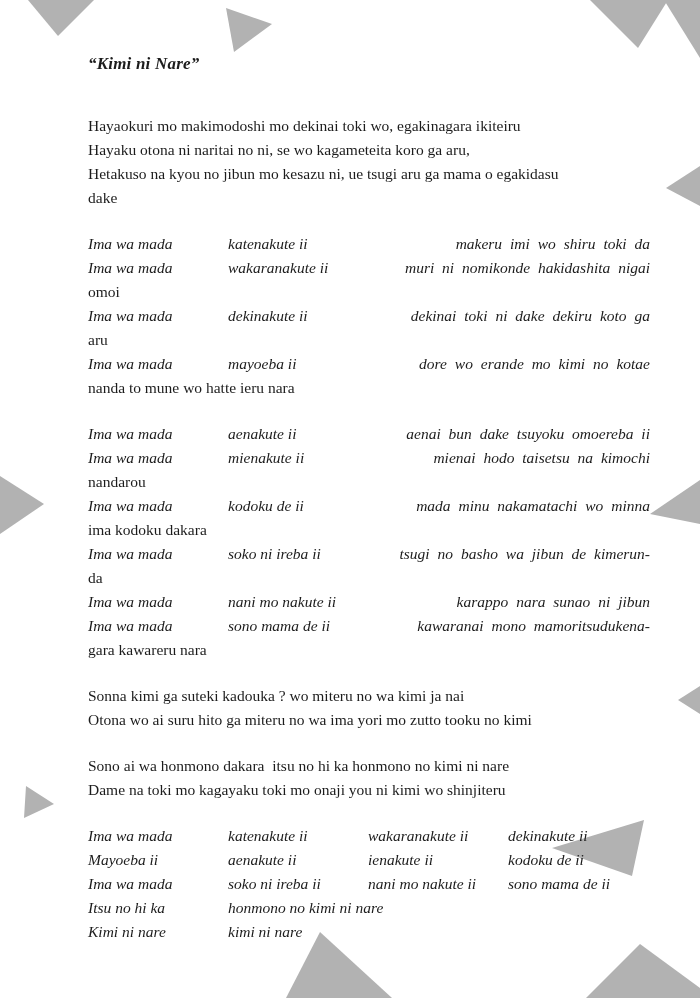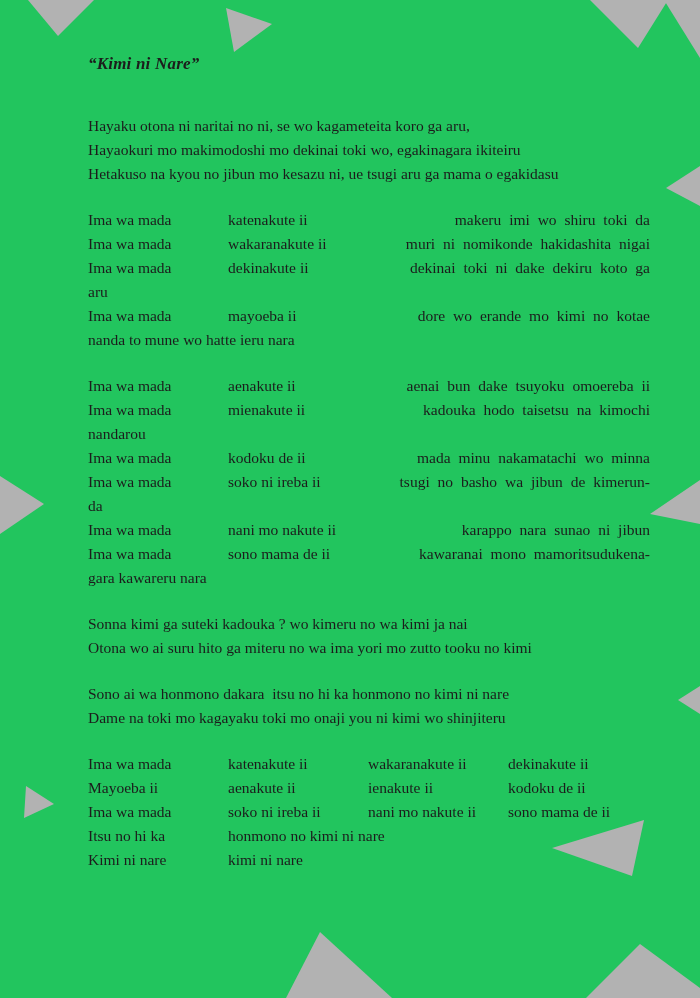--- a/index.html
+++ b/index.html
@@ -1,21 +1,21 @@
 <!DOCTYPE html>
 <html><head>
 <meta charset="utf-8">
 <style>
   html, body { margin: 0; padding: 0; background: #e8e8e8; }
   .page {
     position: relative;
     width: 700px;
     height: 998px;
     margin: 0 auto;
-    background: #22c55e;
+    background: #ffffff;
     overflow: hidden;
     font-family: "Liberation Serif", "DejaVu Serif", serif;
     color: #1c1c1c;
   }
   .artifacts {
     position: absolute;
     left: 0; top: 0;
     z-index: 0;
     pointer-events: none;
   }
@@ -44,21 +44,21 @@
     grid-template-columns: 140px 140px 1fr;
     font-size: 15.5px;
     line-height: 24px;
   }
   .row4 {
     display: grid;
     grid-template-columns: 140px 140px 140px 1fr;
     font-size: 15.5px;
     line-height: 24px;
   }
-  .cell { white-space: nowrap; }
+  .cell { white-space: nowrap; font-style: italic; }
   .c3 { word-spacing: 4px; white-space: normal; text-align: right; }
 </style>
 </head>
 <body>
 
 <div class="page">
 
   <svg class="artifacts" width="700" height="998" viewBox="0 0 700 998">
     <g fill="#b2b2b2">
       <polygon points="28,0 94,0 58,36"></polygon>
@@ -74,36 +74,38 @@
       <polygon points="286,998 320,932 392,998"></polygon>
       <polygon points="586,998 640,944 700,988 700,998"></polygon>
     </g>
   </svg>
 
   <div class="content">
 
     <h1 class="title">“Kimi ni Nare”</h1>
 
     <div class="stanza">
+      <div class="line">Hayaokuri mo makimodoshi mo dekinai toki wo, egakinagara ikiteiru</div>
       <div class="line">Hayaku otona ni naritai no ni, se wo kagameteita koro ga aru,</div>
-      <div class="line">Hayaokuri mo makimodoshi mo dekinai toki wo, egakinagara ikiteiru</div>
       <div class="line">Hetakuso na kyou no jibun mo kesazu ni, ue tsugi aru ga mama o egakidasu</div>
+      <div class="line">dake</div>
     </div>
 
     <div class="stanza">
       <div class="row3">
         <span class="cell">Ima wa mada</span>
         <span class="cell">katenakute ii</span>
         <span class="cell c3">makeru imi wo shiru toki da</span>
       </div>
       <div class="row3">
         <span class="cell">Ima wa mada</span>
         <span class="cell">wakaranakute ii</span>
         <span class="cell c3">muri ni nomikonde hakidashita nigai</span>
       </div>
+      <div class="line">omoi</div>
       <div class="row3">
         <span class="cell">Ima wa mada</span>
         <span class="cell">dekinakute ii</span>
         <span class="cell c3">dekinai toki ni dake dekiru koto ga</span>
       </div>
       <div class="line">aru</div>
       <div class="row3">
         <span class="cell">Ima wa mada</span>
         <span class="cell">mayoeba ii</span>
         <span class="cell c3">dore wo erande mo kimi no kotae</span>
@@ -113,49 +115,50 @@
 
     <div class="stanza">
       <div class="row3">
         <span class="cell">Ima wa mada</span>
         <span class="cell">aenakute ii</span>
         <span class="cell c3">aenai bun dake tsuyoku omoereba ii</span>
       </div>
       <div class="row3">
         <span class="cell">Ima wa mada</span>
         <span class="cell">mienakute ii</span>
-        <span class="cell c3">kadouka hodo taisetsu na kimochi</span>
+        <span class="cell c3">mienai hodo taisetsu na kimochi</span>
       </div>
       <div class="line">nandarou</div>
       <div class="row3">
         <span class="cell">Ima wa mada</span>
         <span class="cell">kodoku de ii</span>
         <span class="cell c3">mada minu nakamatachi wo minna</span>
       </div>
+      <div class="line">ima kodoku dakara</div>
       <div class="row3">
         <span class="cell">Ima wa mada</span>
         <span class="cell">soko ni ireba ii</span>
         <span class="cell c3">tsugi no basho wa jibun de kimerun-</span>
       </div>
       <div class="line">da</div>
       <div class="row3">
         <span class="cell">Ima wa mada</span>
         <span class="cell">nani mo nakute ii</span>
         <span class="cell c3">karappo nara sunao ni jibun</span>
       </div>
       <div class="row3">
         <span class="cell">Ima wa mada</span>
         <span class="cell">sono mama de ii</span>
         <span class="cell c3">kawaranai mono mamoritsudukena-</span>
       </div>
       <div class="line">gara kawareru nara</div>
     </div>
 
     <div class="stanza">
-      <div class="line">Sonna kimi ga suteki kadouka ? wo kimeru no wa kimi ja nai</div>
+      <div class="line">Sonna kimi ga suteki kadouka ? wo miteru no wa kimi ja nai</div>
       <div class="line">Otona wo ai suru hito ga miteru no wa ima yori mo zutto tooku no kimi</div>
     </div>
 
     <div class="stanza">
       <div class="line">Sono ai wa honmono dakara  itsu no hi ka honmono no kimi ni nare</div>
       <div class="line">Dame na toki mo kagayaku toki mo onaji you ni kimi wo shinjiteru</div>
     </div>
 
     <div class="stanza">
       <div class="row4">

